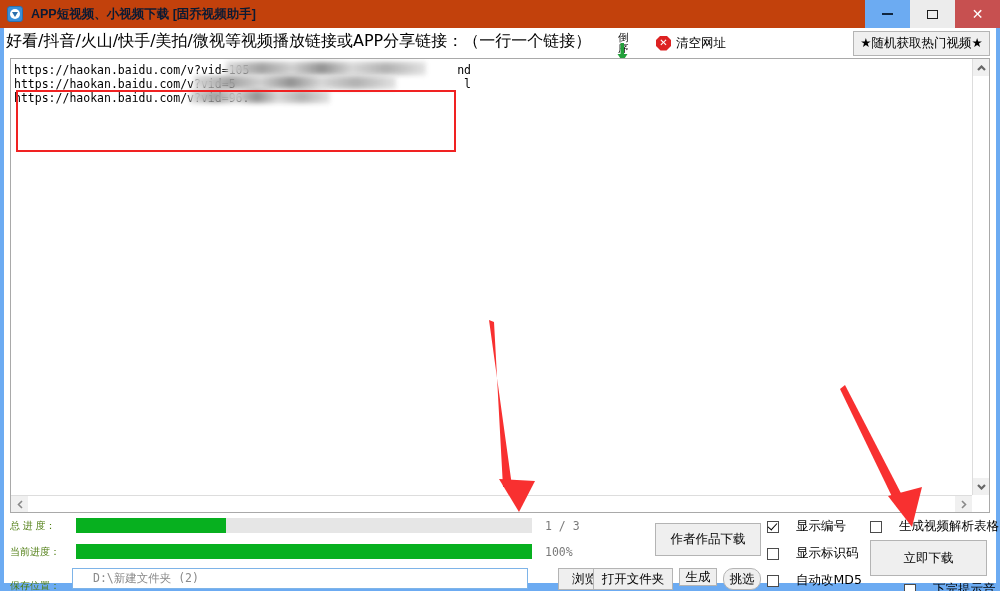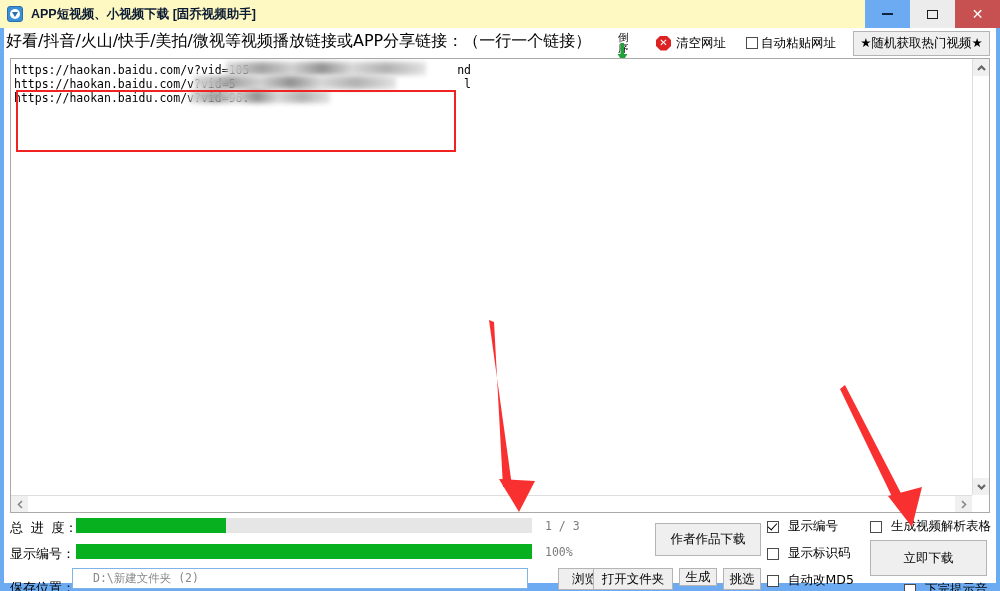--- a/index.html
+++ b/index.html
@@ -17,21 +17,21 @@
     height: 591px;
     background: #6cabf2;
     overflow: hidden;
   }
 
   
   .titlebar {
     position: absolute;
     left: 0; top: 0;
     width: 1000px; height: 28px;
-    background: #fef9c3;
+    background: #c2410c;
     display: flex;
     align-items: center;
   }
   .title-icon {
     margin-left: 7px;
     width: 16px; height: 16px;
     border-radius: 3px;
     background: #3a8fd9;
     border: 1px solid #2a6fad;
     display: flex; align-items: center; justify-content: center;
@@ -243,22 +243,22 @@
 
   
   .bottom {
     position: absolute;
     left: 0; top: 487px;
     width: 992px; height: 68px;
     background: #ffffff;
   }
   .b-label {
     position: absolute;
-    font-size: 13px; color: #000000;
-    font-family: Liberation Mono, monospace;
+    font-size: 10px; color: #4d7c0f;
+    font-family: Liberation Sans, sans-serif;
   }
   .pbar {
     position: absolute;
     background: #e6e6e6;
     border: 0;
   }
   .pbar > .fill { height: 100%; background: #07b01f; }
   .p-text {
     position: absolute;
     font-size: 11.5px; color: #7a7a7a;
@@ -278,21 +278,21 @@
     position: absolute;
     background: #efefef;
     border: 1px solid #b4b4b4;
     display: flex; align-items: center; justify-content: center;
     font-size: 12.5px; color: #000;
     cursor: pointer;
     font-family: "DejaVu Sans", sans-serif;
   }
   .ck {
     position: absolute;
-    display: flex; align-items: center; gap: 9px;
+    display: flex; align-items: center; gap: 17px;
     font-size: 12.5px; color: #000;
     cursor: pointer;
     font-family: "DejaVu Sans", sans-serif;
     white-space: nowrap;
   }
 
   
   .overlay { position: absolute; left:0; top:0; width:1000px; height:591px; pointer-events:none; }
 </style>
 </head>
@@ -332,24 +332,20 @@
         </span>
         <span class="sort-txt">倒
 序</span>
       </div>
 
       <div class="tb-clear">
         <span class="octagon">✕</span>
         <span class="lbl">清空网址</span>
       </div>
 
-      <div class="tb-check">
-        <span class="cbox"></span>
-        <span class="lbl">自动粘贴网址</span>
-      </div>
 
       <div class="tb-hot">★随机获取热门视频★</div>
     </div>
 
     <div class="urlarea">
       <div class="url-lines">
         <div class="url-line">
           <span>https://haokan.baidu.com/v?vid=10</span><span style="color:#000">5</span><span style="visibility:hidden">xxxxxxxxxxxxxxxxxxxxxxxxxxxxxx</span><span>nd</span>
           <span class="blur" style="left:212px;top:-1px;width:200px;height:13px;"></span>
         </div>
@@ -394,33 +390,33 @@
     </div>
 
     <div class="bottom">
 
       <div class="b-label" style="left:6px;top:4px;">总 进 度：</div>
       <div class="pbar" style="left: 72px; top: 3px; width: 456px; height: 15px; background: rgb(230, 230, 230);">
         <div class="fill" id="fill-total" style="width: 33%; background: rgb(7, 176, 31);"></div>
       </div>
       <div class="p-text" style="left:541px;top:4px;">1 / 3</div>
 
-      <div class="b-label" style="left:6px;top:30px;">显示编号：</div>
+      <div class="b-label" style="left:6px;top:30px;">当前进度：</div>
       <div class="pbar" style="left: 72px; top: 29px; width: 456px; height: 15px; background: rgb(230, 230, 230);">
         <div class="fill" id="fill-current" style="width: 100%; background: rgb(7, 176, 31);"></div>
       </div>
       <div class="p-text" style="left:541px;top:30px;">100%</div>
 
       <div class="b-label" style="left:6px;top:64px;">保存位置：</div>
       <input class="pathinput" style="left: 68px; top: 53px; width: 456px; height: 21px;" value="D:\新建文件夹 (2)">
 
       <div class="btn" style="left:554px;top:53px;width:53px;height:22px;">浏览</div>
       <div class="btn" style="left:589px;top:53px;width:80px;height:22px;">打开文件夹</div>
       <div class="btn" style="left:675px;top:53px;width:38px;height:18px;">生成</div>
-      <div class="btn" style="left:719px;top:53px;width:38px;height:22px;">挑选</div>
+      <div class="btn" style="left:719px;top:53px;width:38px;height:22px;border-radius:10px;">挑选</div>
 
       <div class="btn" style="left:651px;top:8px;width:106px;height:33px;">作者作品下载</div>
 
       <div class="ck" style="left:763px;top:3px;">
         <span class="cbox checked"></span>
         <span>显示编号</span>
       </div>
       <div class="ck" style="left:763px;top:30px;">
         <span class="cbox"></span>
         <span>显示标识码</span>

